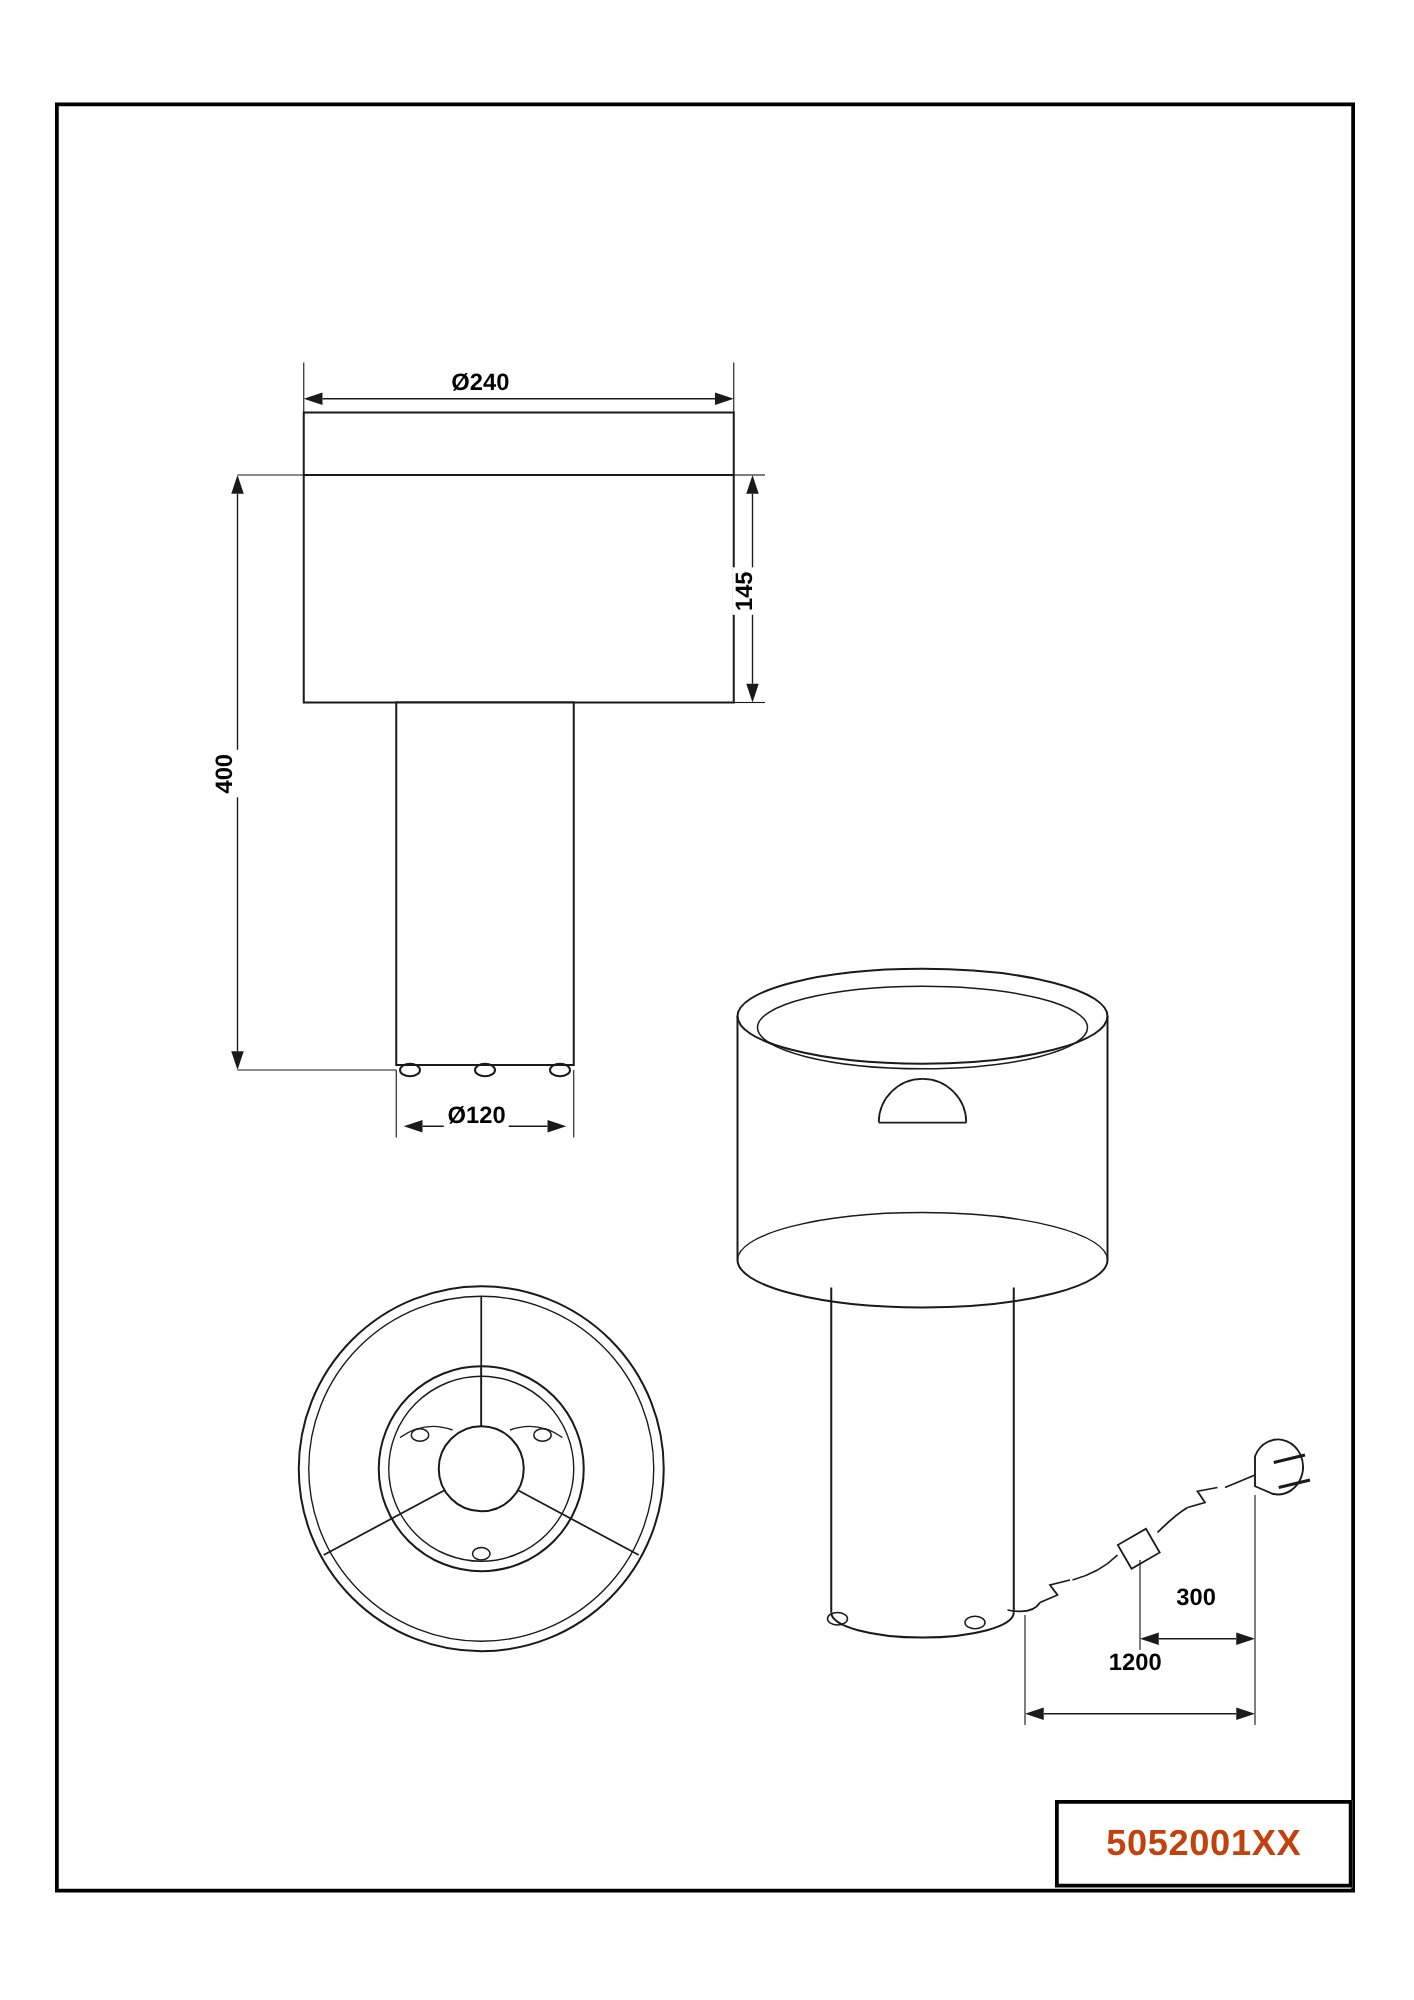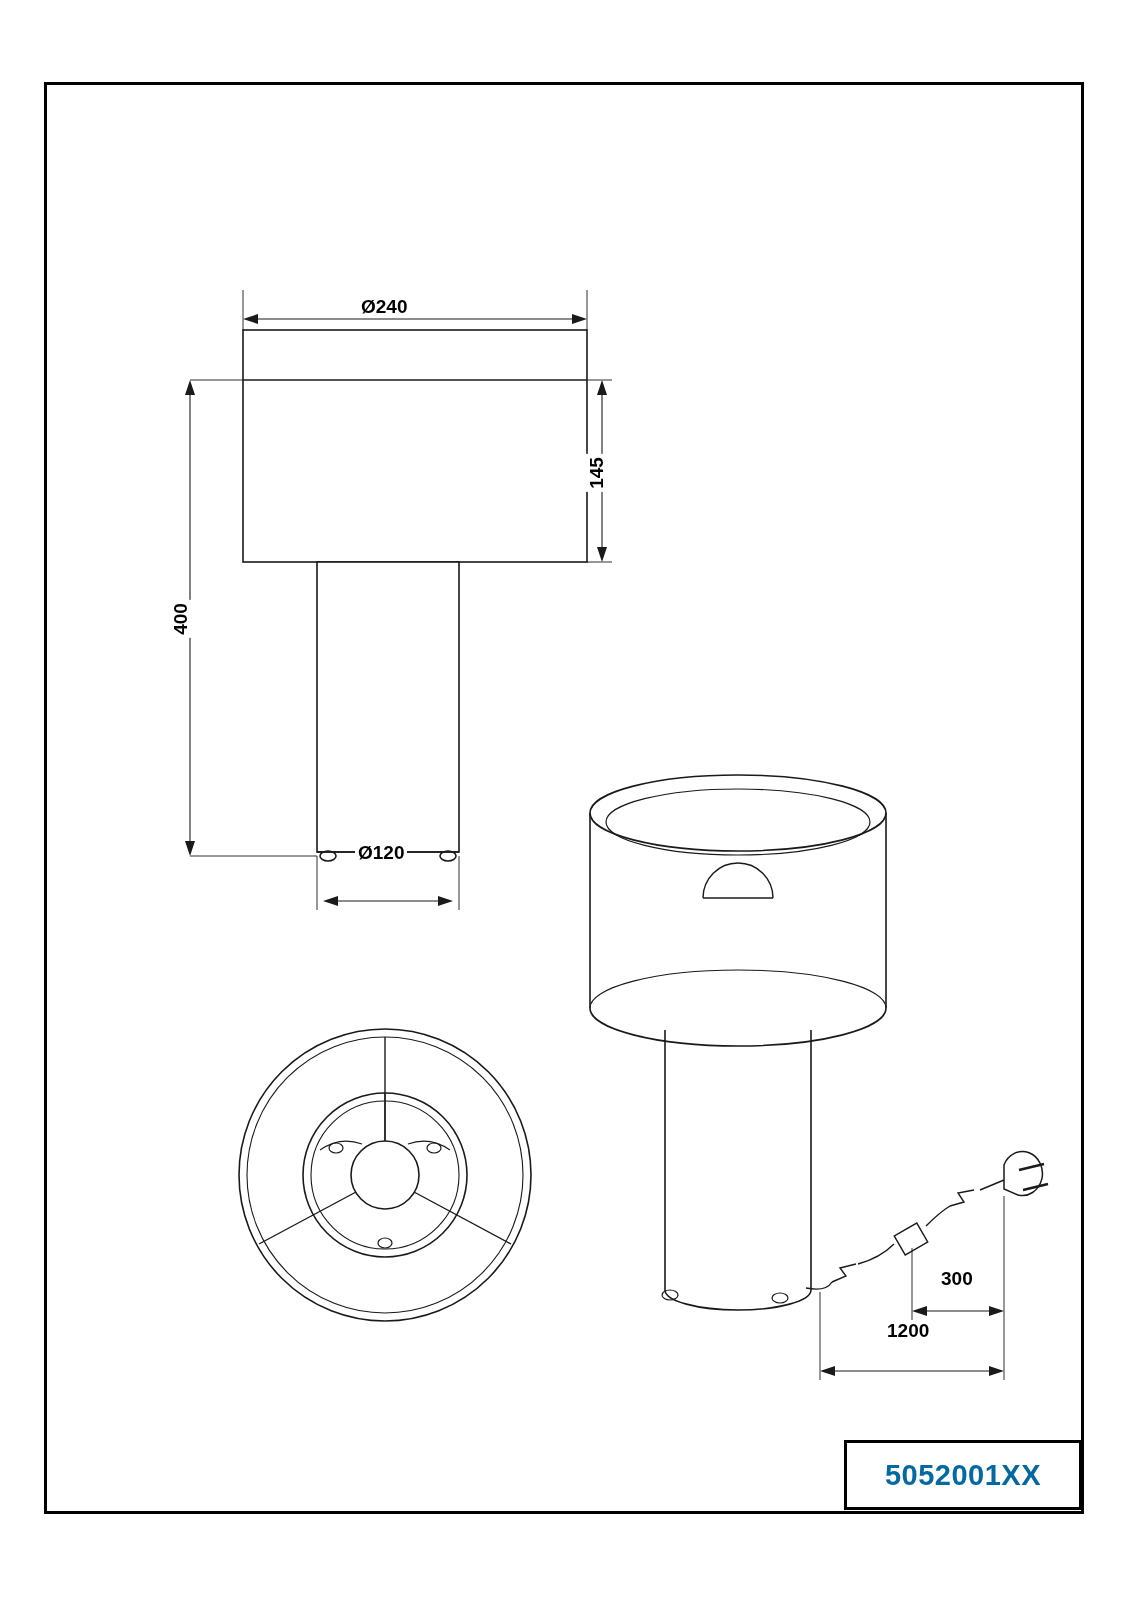--- a/index.html
+++ b/index.html
@@ -45,21 +45,21 @@
     box-sizing: border-box;
     display: flex;
     align-items: center;
     justify-content: center;
     background: #fff;
   }
   .title-block .code {
     font-size: 29px;
     font-weight: bold;
     letter-spacing: 0.5px;
-    color: #0369a1;
+    color: #c2410c;
     font-family: "Liberation Sans", sans-serif;
   }
   .dim-label {
     position: absolute;
     font-size: 19px;
     font-weight: bold;
     color: #000;
     font-family: "Liberation Sans", sans-serif;
     white-space: nowrap;
     background: #fff;
@@ -188,21 +188,21 @@
 
     </g>
   </svg>
 
   <div class="dim-label" style="left: 358px; top: 296px;">Ø240</div>
 
   <div class="dim-label vertical" style="left: 578px; top: 462px;">145</div>
 
   <div class="dim-label vertical" style="left: 162px; top: 608px;">400</div>
 
-  <div class="dim-label" style="left: 355px; top: 842px;">Ø120</div>
+  <div class="dim-label" style="left: 355px; top: 882px;">Ø120</div>
 
   <div class="dim-label" style="left: 938px; top: 1248px; margin-top: 20px;">300</div>
 
   <div class="dim-label" style="left: 884px; top: 1320px;">1200</div>
 
   <div class="title-block">
     <span class="code">5052001XX</span>
   </div>
 
 </div>

